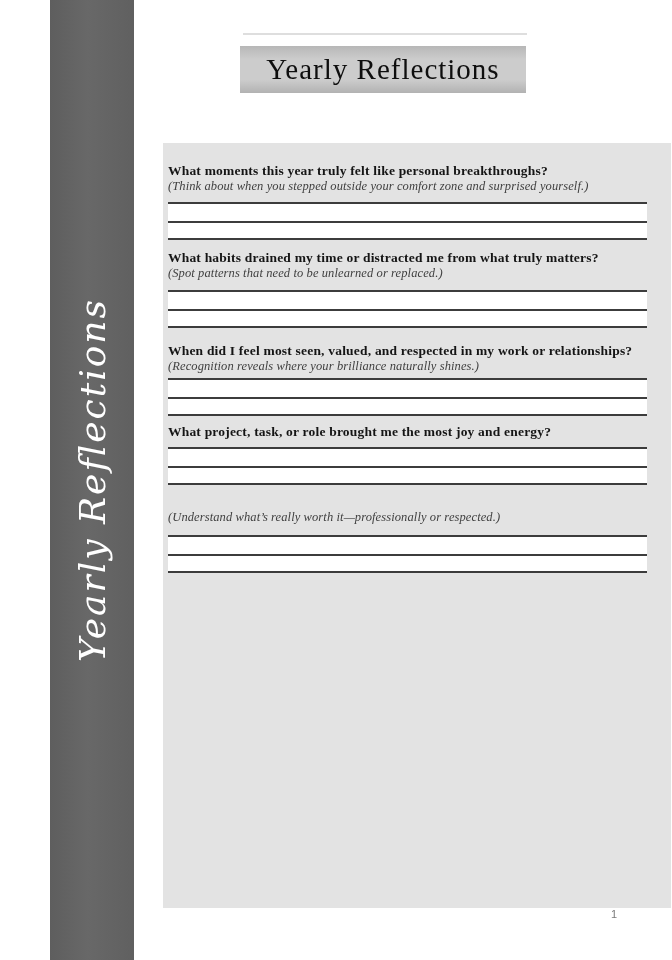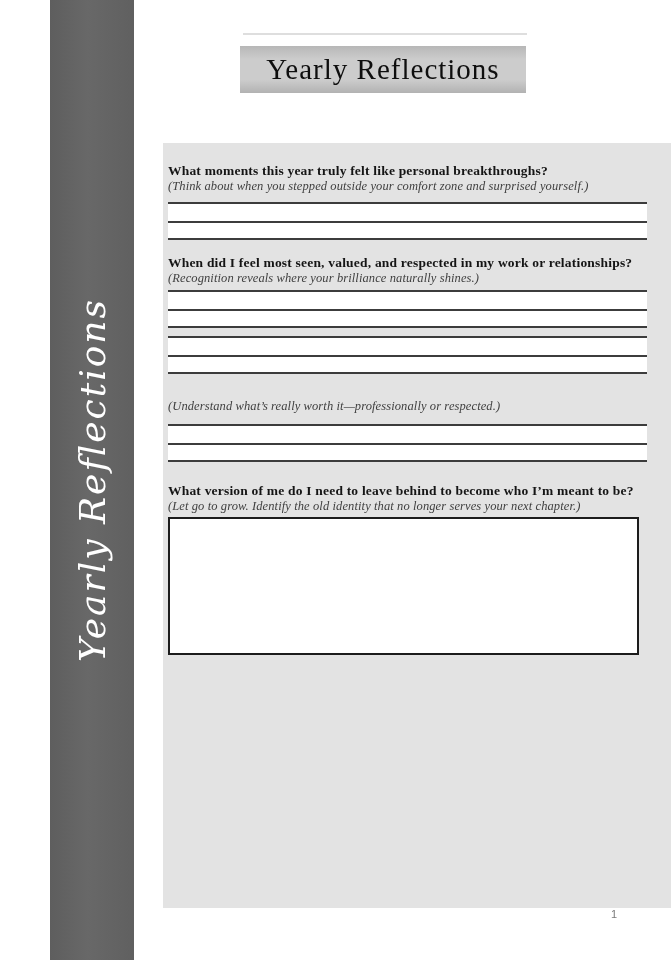--- a/index.html
+++ b/index.html
@@ -85,46 +85,50 @@
   <div class="block b1">
     <div class="q">What moments this year truly felt like personal breakthroughs?</div>
     <div class="h">(Think about when you stepped outside your comfort zone and surprised yourself.)</div>
     <div class="rows">
       <div class="row"></div>
       <div class="row"></div>
     </div>
   </div>
 
 
+  <div class="block b3">
+    <div class="q">What habits drained my time or distracted me from what truly matters?</div>
+    <div class="h">(Spot patterns that need to be unlearned or replaced.)</div>
+    <div class="rows">
+      <div class="row"></div>
+      <div class="row"></div>
+    </div>
+  </div>
 
   <div class="block b4">
     <div class="q">When did I feel most seen, valued, and respected in my work or relationships?</div>
     <div class="h">(Recognition reveals where your brilliance naturally shines.)</div>
     <div class="rows">
       <div class="row"></div>
       <div class="row"></div>
     </div>
   </div>
 
   <div class="block b5">
+    <div class="q">What project, task, or role brought me the most joy and energy?</div>
     <div class="rows">
       <div class="row"></div>
       <div class="row"></div>
     </div>
   </div>
 
   <div class="block b6">
     <div class="h">(Understand what’s really worth it—professionally or respected.)</div>
     <div class="rows">
       <div class="row"></div>
       <div class="row"></div>
     </div>
   </div>
 
-  <div class="block b7">
-    <div class="q">What version of me do I need to leave behind to become who I’m meant to be?</div>
-    <div class="h">(Let go to grow. Identify the old identity that no longer serves your next chapter.)</div>
-    <div class="bigbox"></div>
-  </div>
 
 </div>
 
 <div class="pagenum">1</div>
 
 </body></html>

